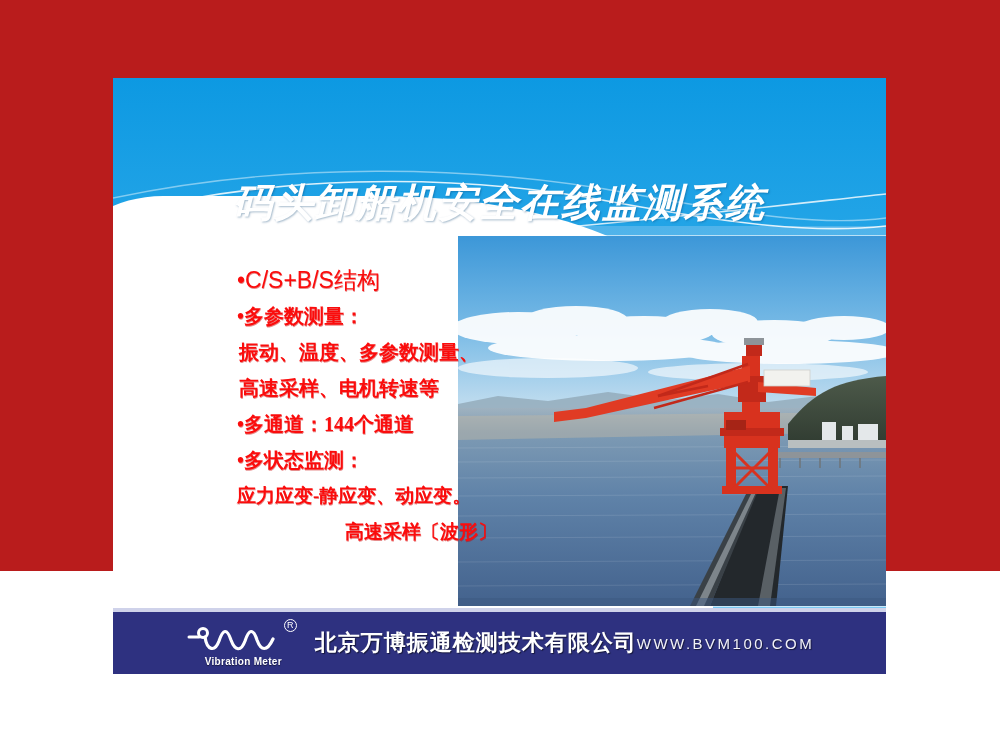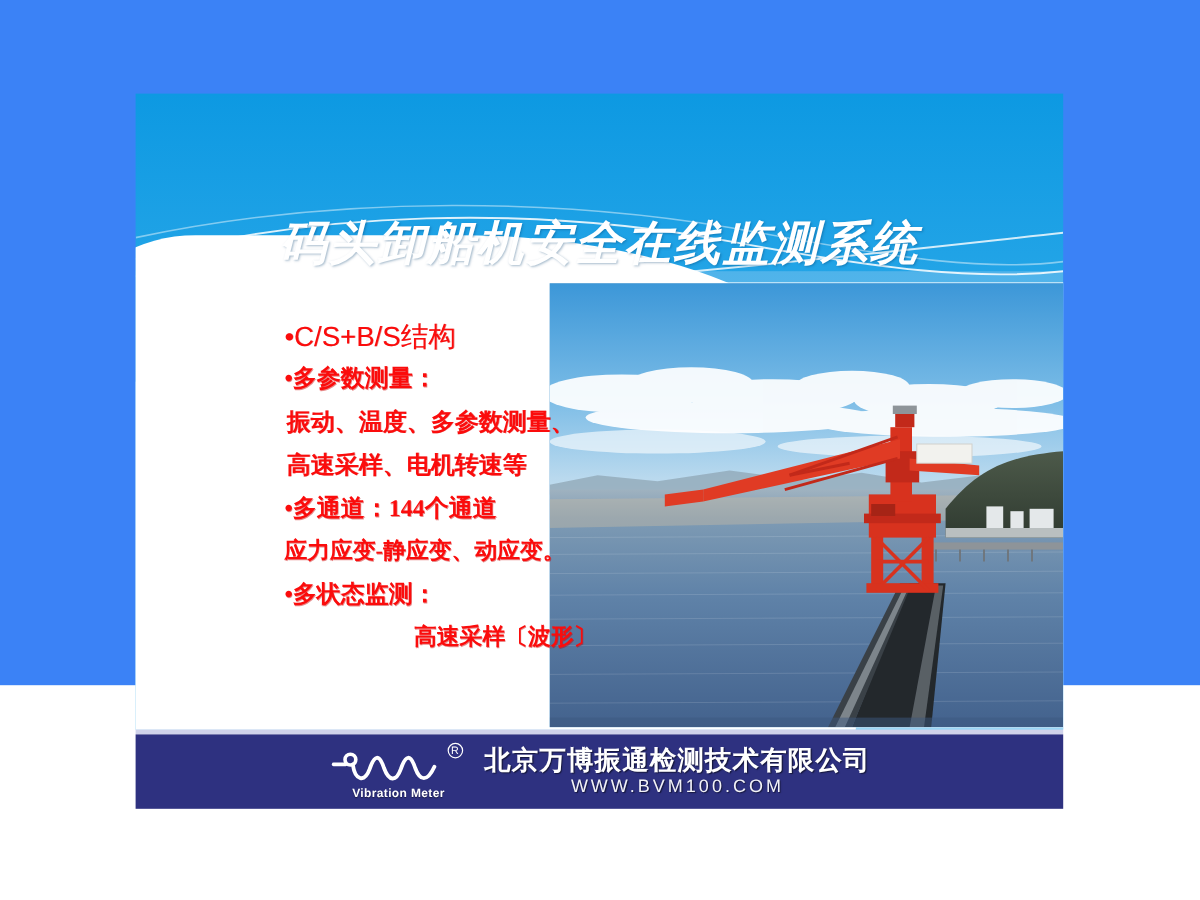--- a/index.html
+++ b/index.html
@@ -5,21 +5,21 @@
   html, body {
     margin: 0; padding: 0;
     width: 1000px; height: 750px;
     background: #ffffff;
     font-family: "Liberation Sans", "DejaVu Sans", sans-serif;
     overflow: hidden;
   }
   .page {
     position: relative;
     width: 1000px; height: 571px;
-    background: #3b82f6;
+    background: #b91c1c;
   }
 
   
   .slide {
     position: absolute;
     left: 113px; top: 78px;
     width: 773px; height: 530px;
     overflow: hidden;
     background: linear-gradient(180deg, #0d99e2 0%, #2aa8e8 38%, #49b5ee 70%, #63c0f1 100%);
   }
@@ -149,21 +149,21 @@
     left: 20px; bottom: 0px;
     color: #ffffff;
     font-size: 10px;
     font-weight: bold;
     letter-spacing: 0.3px;
     font-family: "Liberation Sans", sans-serif;
     text-shadow: 0 1px 1px rgba(0,0,0,0.5);
   }
   .footer-texts {
     display: flex;
-    flex-direction: column;
+    flex-direction: row;
     align-items: center;
     line-height: 1.05;
   }
   .company {
     color: #ffffff;
     font-family: "DejaVu Sans", sans-serif;
     font-weight: bold;
     font-size: 22px;
     letter-spacing: 1px;
     text-shadow: 1px 1px 1px rgba(0,0,0,0.55);
@@ -320,22 +320,22 @@
     </div>
 
     <div class="title">码头卸船机安全在线监测系统</div>
 
     <div class="bullets">
       <div class="bline ascii">•C/S+B/S结构</div>
       <div class="bline">•多参数测量：</div>
       <div class="bline indent">振动、温度、多参数测量、</div>
       <div class="bline indent">高速采样、电机转速等</div>
       <div class="bline">•多通道：144个通道</div>
+      <div class="bline">•多状态监测：</div>
       <div class="bline sub">应力应变-静应变、动应变。</div>
-      <div class="bline">•多状态监测：</div>
       <div class="bline sub indent2">高速采样〔波形〕</div>
     </div>
 
   </div>
 
   <div class="footer-line"></div>
 
   <div class="footer">
 
     <div class="logo">

